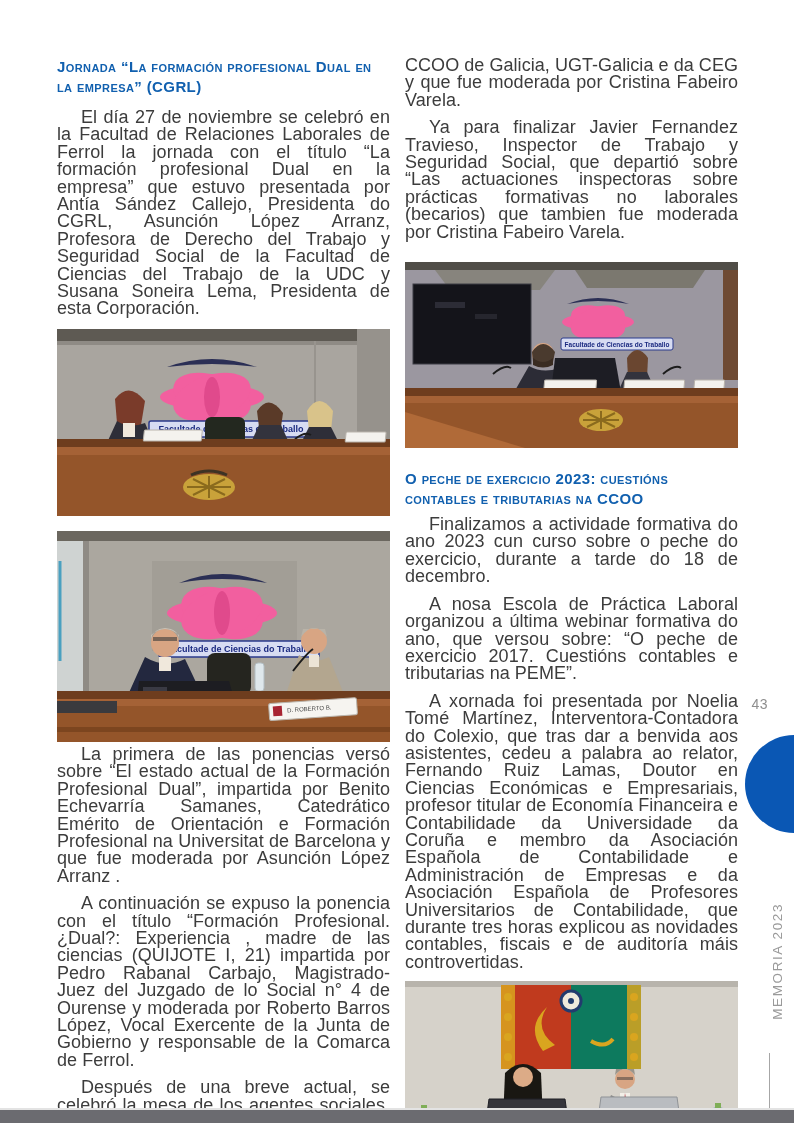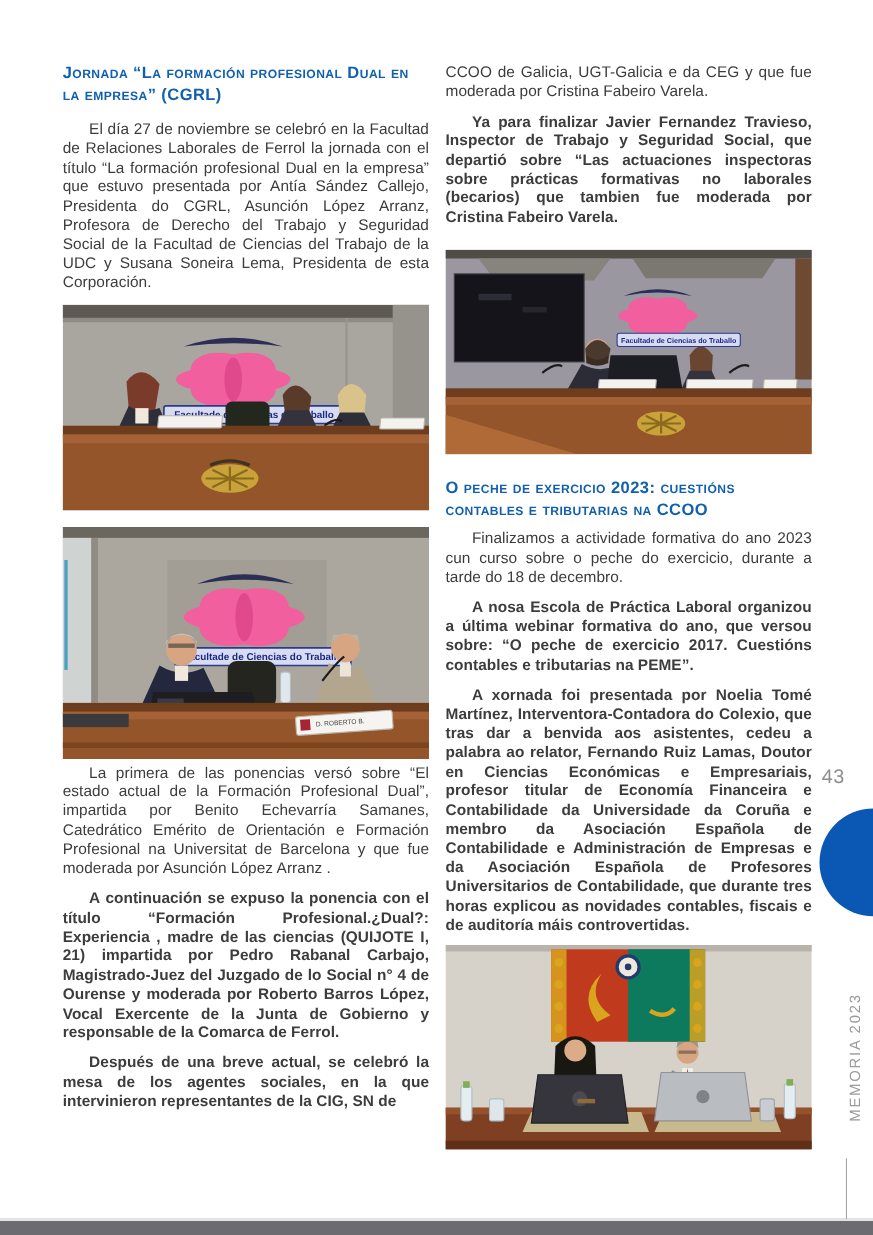--- a/index.html
+++ b/index.html
@@ -8,38 +8,38 @@
     background:#ffffff; font-family:"Liberation Sans", sans-serif;
   }
   .col { position:absolute; top:57px; width:333px; }
   .col-left  { left:57px; }
   .col-right { left:405px; }
   .sec-head {
     margin:0; color:#1160af; font-size:15px; line-height:20px;
     font-weight:bold; font-variant:small-caps; letter-spacing:.4px;
   }
   .para {
-    margin:0; color:#3c3c3c; font-size:14px; line-height:17.4px;
+    margin:0; color:#3c3c3c; font-size:18px; line-height:17.4px;
     text-align:justify; letter-spacing:.05px;
   }
   .indent { text-indent:24px; }
   .mt8  { margin-top:12px; }
-  .mt10 { margin-top:10px;font-weight:bold; }
+  .mt10 { margin-top:10px; }
   .mt16 { margin-top:4px; }
   .mt21 { margin-top:21px; }
   .mt7  { margin-top:7px; }
   .photo { display:block; }
   .photo svg { display:block; }
   .ph1 { margin-top:11px; }
   .ph2 { margin-top:15px; }
   .ph3 { margin-top:21px; }
   .ph4 { margin-top:10px; }
   .page-number {
     position:absolute; top:696px; right:26px; color:#8e8e8e;
-    font-size:18px; letter-spacing:.5px;
+    font-size:14px; letter-spacing:.5px;
   }
   .side-tab {
     position:absolute; right:0; top:735px; width:49px; height:98px;
     background:#0a57b4; border-radius:49px 0 0 49px / 49px 0 0 49px;
   }
   .side-label {
     position:absolute; right:9px; top:903px;
     writing-mode:vertical-rl; transform:rotate(180deg);
     color:#9a9a9a; font-size:13.5px; letter-spacing:1.6px;
   }

